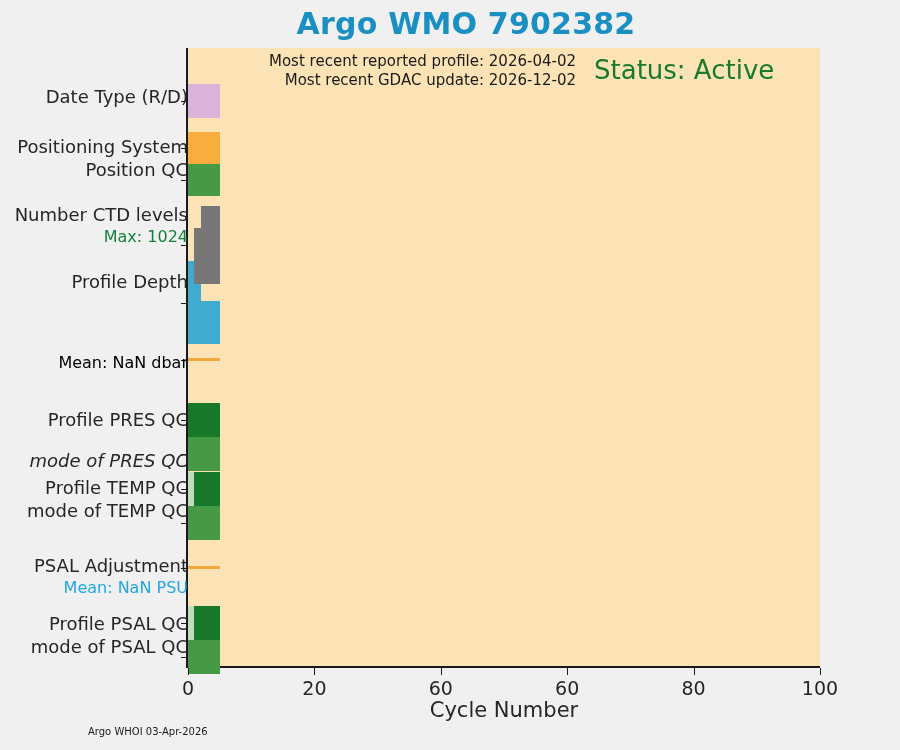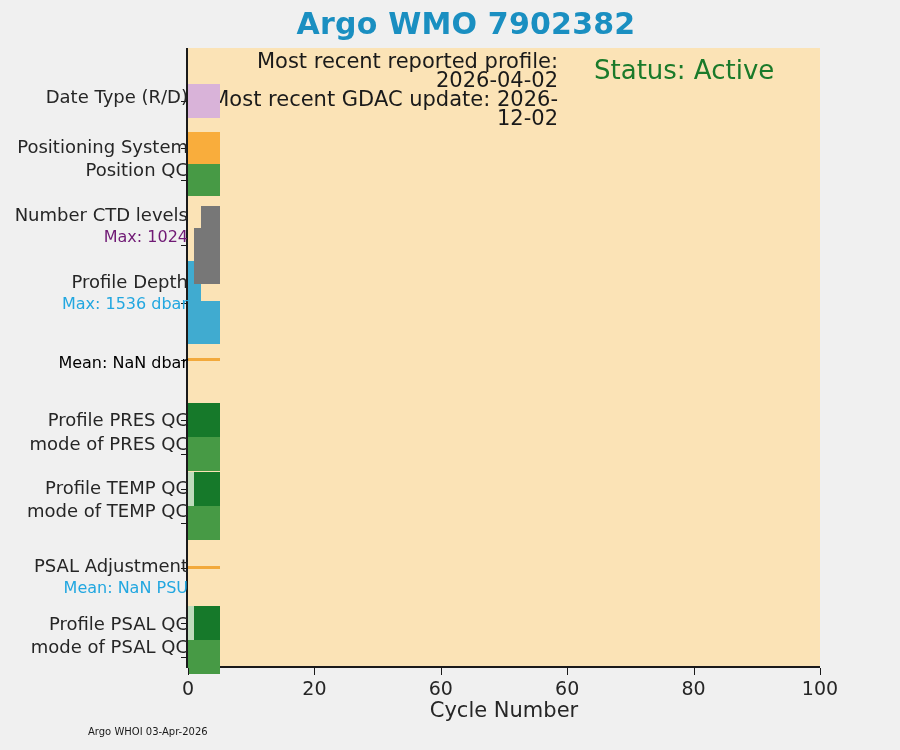--- a/index.html
+++ b/index.html
@@ -37,24 +37,24 @@
     box-sizing: content-box;
   }
   #plot-inner {
     position: absolute;
     left: 0; top: 0; right: 0; bottom: 0;
   }
 
   
   #recent-block {
     position: absolute;
-    left: 20px; top: 4px;
+    left: 38px; top: 4px;
     width: 350px;
     text-align: right;
-    font-size: 21px;
+    font-size: 15px;
     line-height: 19px;
     color: #1a1a1a;
   }
   #status-text {
     position: absolute;
     left: 406px; top: 7px;
     font-size: 26px;
     color: #1a7a2a;
     white-space: nowrap;
   }
@@ -183,33 +183,32 @@
       <div>Date Type (R/D)</div>
     </div>
     <div class="ylabel" style="top: 136px;">
       <div>Positioning System</div>
     </div>
     <div class="ylabel" style="top: 159px; margin-left: 25px;">
       <div>Position QC</div>
     </div>
     <div class="ylabel" style="top: 204px;">
       <div>Number CTD levels</div>
-      <div class="ylabel sub" style="position: static; color: #701a75;">Max: 1024</div>
+      <div class="ylabel sub" style="position: static; color: #15803d;">Max: 1024</div>
     </div>
     <div class="ylabel" style="top: 271px;">
       <div>Profile Depth</div>
-      <div class="ylabel sub" style="position: static; color: rgb(34, 167, 224);">Max: 1536 dbar</div>
     </div>
     <div class="ylabel" style="top: 352px;">
       <div class="ylabel sub" style="position: static; color: #000000;">Mean:  NaN dbar</div>
     </div>
     <div class="ylabel" style="top: 409px;">
       <div>Profile PRES QC</div>
     </div>
-    <div class="ylabel" style="top: 433px;">
+    <div class="ylabel" style="top: 450px; font-style: italic;">
       <div>mode of PRES QC</div>
     </div>
     <div class="ylabel" style="top: 477px;">
       <div>Profile TEMP QC</div>
     </div>
     <div class="ylabel" style="top: 500px;">
       <div>mode of TEMP QC</div>
     </div>
     <div class="ylabel" style="top: 555px;">
       <div>PSAL Adjustment</div>

